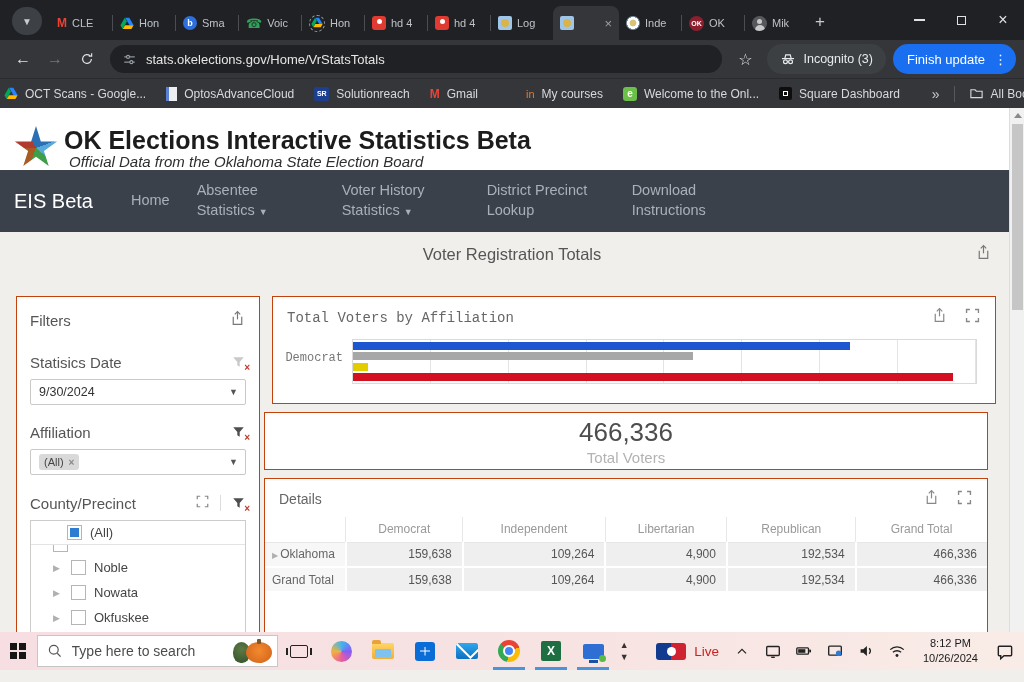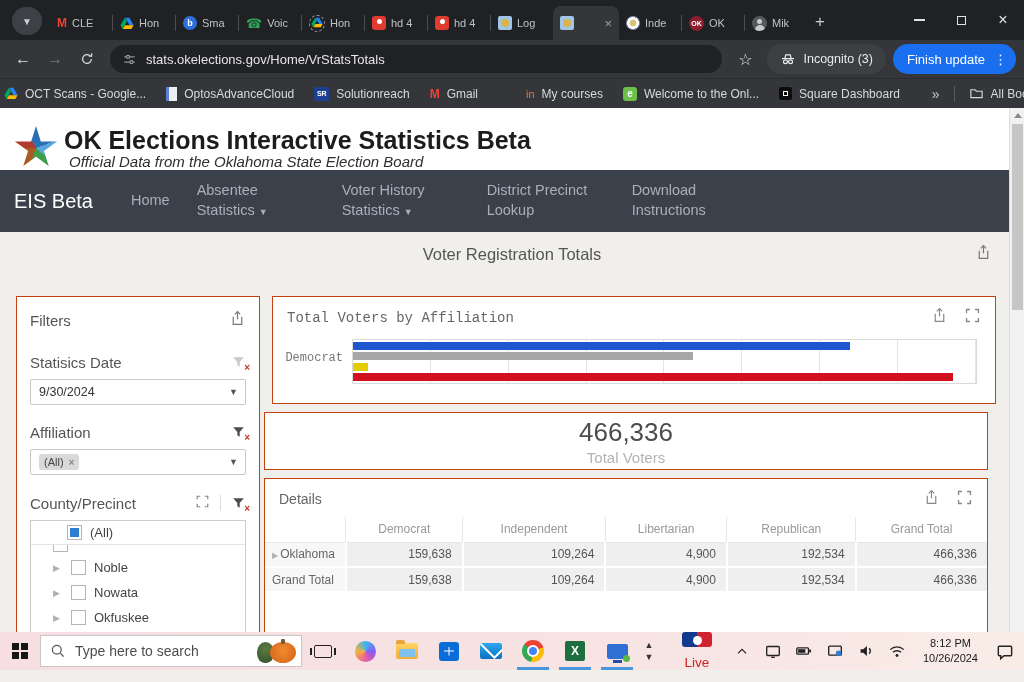--- a/index.html
+++ b/index.html
@@ -172,21 +172,21 @@
   .gourd { width:17px; height:21px; background:radial-gradient(circle at 50% 35%, #5d7a45, #34512b);
     border-radius:50% 50% 46% 46%; }
   .pumpkin { width:26px; height:21px; background:radial-gradient(circle at 50% 42%, #f28a2e, #d2611a);
     border-radius:50%; margin-left:-4px; position:relative; }
   .pumpkin::before { content:""; position:absolute; top:-3px; left:11px; width:4px; height:5px; background:#7a5a30; border-radius:1px; }
   .tb-apps { display:flex; }
   .tb-app { width:42px; height:38px; display:flex; align-items:center; justify-content:center; position:relative; }
   .tb-app.running::after { content:""; position:absolute; left:5px; right:5px; bottom:0; height:3.5px; background:#4b94dd; }
   .scroll-arrows { width:22px; display:flex; flex-direction:column; align-items:center; gap:3px; color:#333;
     font-size:9px; line-height:1; }
-  .mlb-widget { display:flex; align-items:center; gap:8px; padding:0 14px 0 22px; height:38px;flex-direction:column; }
+  .mlb-widget { display:flex; align-items:center; gap:8px; padding:0 14px 0 22px; height:38px; }
   .mlb-logo { width:30px; height:17px; border-radius:3px; background:linear-gradient(90deg,#123a8f 50%, #cf2332 50%); position:relative; }
   .mlb-logo::after { content:""; position:absolute; left:11px; top:4px; width:9px; height:9px; background:#fff; border-radius:50%; }
   .mlb-label { color:#c22; font-size:13.5px; }
   .tray { margin-left:auto; display:flex; align-items:center; gap:13px; padding-right:10px; color:#222; }
   .tray .icon { width:18px; }
   .clock { text-align:center; font-size:11px; color:#1a1a1a; line-height:1.35; padding:0 4px; }
 
   
   .i-taskview { width:18px; height:13px; border:1.6px solid #222; border-radius:2px; position:relative; }
   .i-taskview::before, .i-taskview::after { content:""; position:absolute; top:2px; width:2px; height:7px; background:#222; }

